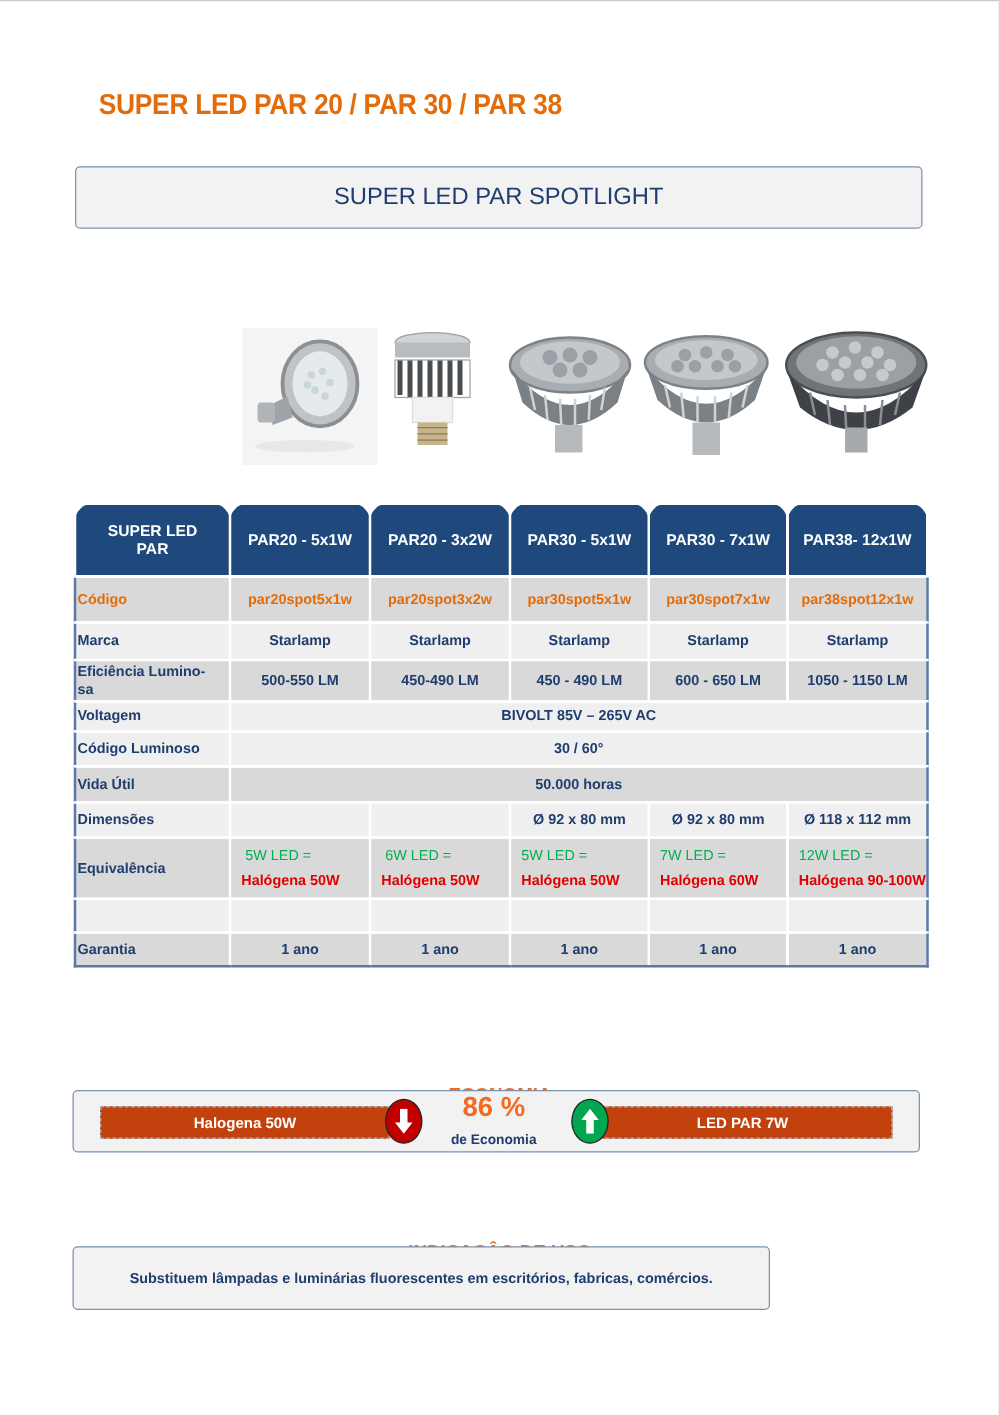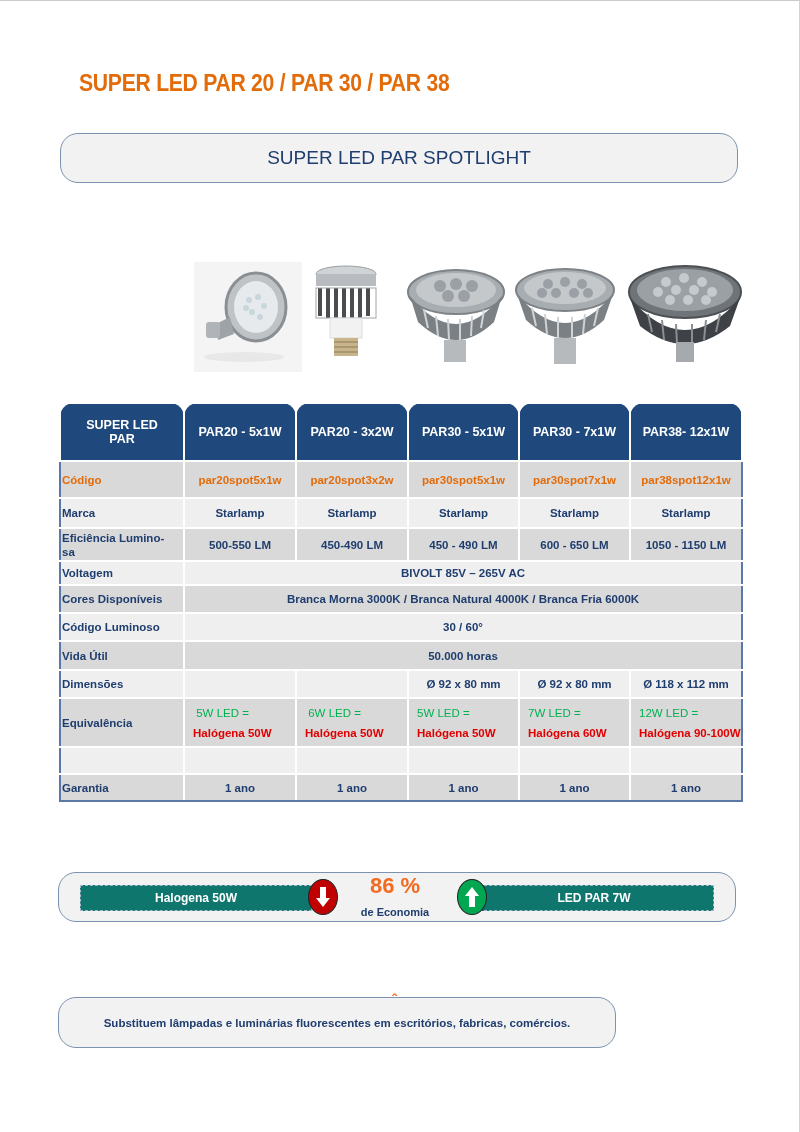--- a/index.html
+++ b/index.html
@@ -4,21 +4,21 @@
 <style>
   html, body { margin:0; padding:0; }
   body { width:800px; height:1132px; background:#ffffff; position:relative; overflow:hidden;
          font-family:"Liberation Sans", sans-serif; }
   .page-edge { position:absolute; right:0; top:0; width:1px; height:1132px; background:#d0d4d8; }
   .top-edge { position:absolute; left:0; top:0; width:800px; height:1px; background:#c8ccd0; }
 
   .title { position:absolute; left:79px; top:70px; font-size:23px; font-weight:bold; color:#e36c0a;
            font-family:"Liberation Sans", sans-serif; letter-spacing:-0.3px; transform:scaleX(0.92); transform-origin:left; }
 
-  .box { position:absolute; background:#f2f2f2; border:1.5px solid #7b92b0; border-radius:18px; box-sizing:border-box; }
+  .box { position:absolute; background:#f2f2f2; border:1.5px solid #7b92b0; border-radius:4px; box-sizing:border-box; }
   .banner { left:60px; top:133px; width:678px; height:50px; display:flex; align-items:center; justify-content:center;
             color:#1f3d6e; font-size:19px; }
 
   .photos { position:absolute; left:194px; top:262px; width:550px; height:110px; }
   .lamp { position:absolute; top:0; height:110px; }
 
   table.spec { position:absolute; left:59px; top:402px; width:682px; border-collapse:collapse; table-layout:fixed;
                font-family:"Liberation Sans", sans-serif; font-size:11.5px; font-weight:bold; color:#1f3d6e; }
   table.spec td, table.spec th { border:2px solid #ffffff; text-align:center; padding:0 2px; overflow:hidden; white-space:nowrap; }
   table.spec th { background:#1f497d; color:#ffffff; font-size:12.5px; border-radius:14px 14px 0 0; height:56px; }
@@ -29,21 +29,21 @@
   table.spec td.last { border-right:2px solid #5a79a8; }
   table.spec tr.bottom td { border-bottom:2px solid #5a79a8; }
   .orange { color:#e36c0a; }
   .green { color:#00b050; font-weight:normal; }
   .red { color:#e00000; font-weight:bold; }
   .equiv { text-align:left !important; padding-left:8px !important; line-height:20px; }
 
   .section-title { position:absolute; left:0; width:800px; text-align:center; color:#f26b21; font-size:15px; font-weight:bold;margin-top:32px; }
 
   .econ-box { left:58px; top:872px; width:678px; height:50px; }
-  .econ-bar { position:absolute; top:885px; height:26px; background:#0f766e; color:#ffffff; font-size:12px; font-weight:bold;
+  .econ-bar { position:absolute; top:885px; height:26px; background:#c2410c; color:#ffffff; font-size:12px; font-weight:bold;
               display:flex; align-items:center; justify-content:center; border:1px dashed #a8b8cc; box-sizing:border-box; }
   .arrow-circle { position:absolute; width:30px; height:36px; border-radius:50%; border:1.5px solid #222; box-sizing:border-box;
                   display:flex; align-items:center; justify-content:center; }
   .pct { position:absolute; left:340px; top:873px; width:110px; text-align:center; color:#f26b21; font-size:22px; font-weight:bold; }
   .pct-sub { position:absolute; left:340px; top:906px; width:110px; text-align:center; color:#1f3d6e; font-size:11px; font-weight:bold; }
 
   .use-box { left:58px; top:997px; width:558px; height:51px; display:flex; align-items:center; justify-content:center;
              color:#1f3d6e; font-size:11.5px; font-weight:bold; }
 </style>
 </head>
@@ -207,24 +207,20 @@
     <td>500-550 LM</td>
     <td>450-490 LM</td>
     <td>450 - 490 LM</td>
     <td>600 - 650 LM</td>
     <td class="last">1050 - 1150 LM</td>
   </tr>
   <tr class="light" style="height:24px">
     <td class="lbl first">Voltagem</td>
     <td class="last" colspan="5">BIVOLT 85V – 265V  AC</td>
   </tr>
-  <tr class="dark" style="height:28px">
-    <td class="lbl first">Cores Disponíveis</td>
-    <td class="last" colspan="5">Branca Morna 3000K / Branca Natural  4000K / Branca Fria 6000K</td>
-  </tr>
   <tr class="light" style="height:28px">
     <td class="lbl first">Código Luminoso</td>
     <td class="last" colspan="5">30 / 60°</td>
   </tr>
   <tr class="dark" style="height:29px">
     <td class="lbl first">Vida Útil</td>
     <td class="last" colspan="5">50.000 horas</td>
   </tr>
   <tr class="light" style="height:28px">
     <td class="lbl first">Dimensões</td>

